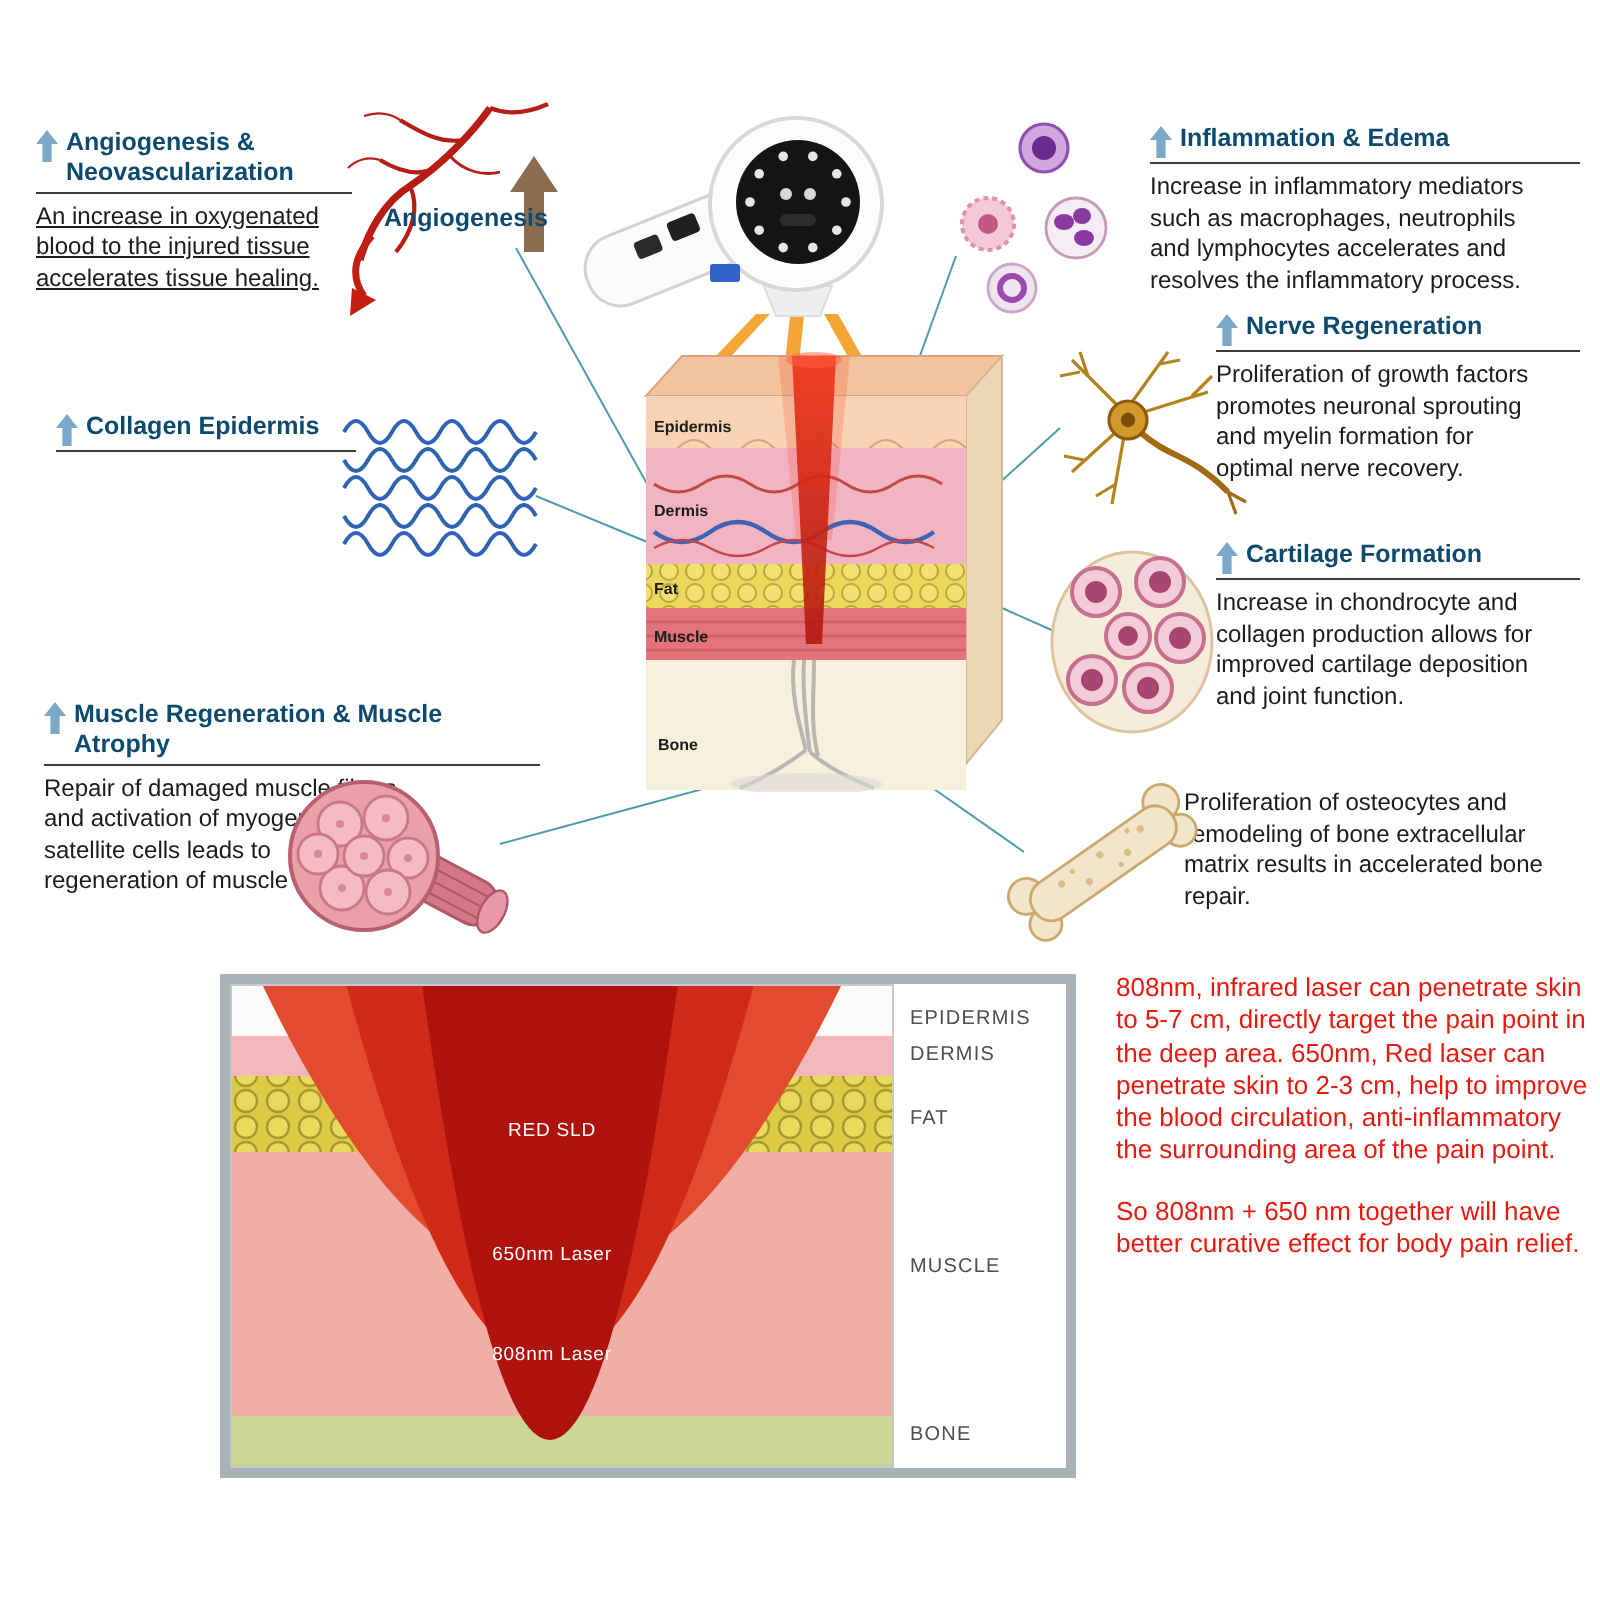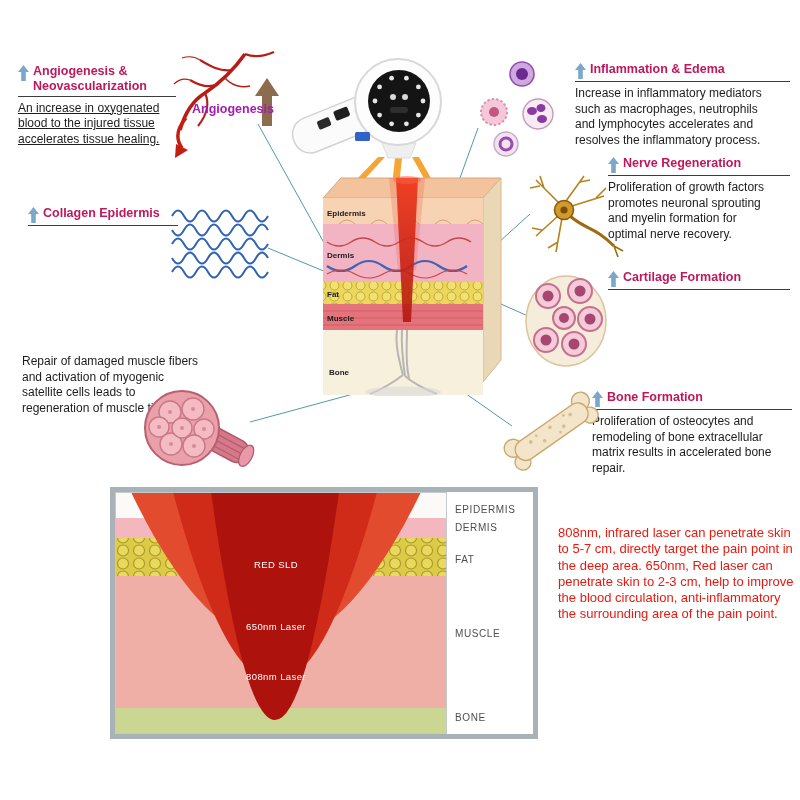--- a/index.html
+++ b/index.html
@@ -1,24 +1,24 @@
 <!DOCTYPE html>
 <html><head>
 <meta charset="utf-8">
 <style>
   html,body{margin:0;padding:0;background:#fff;}
   #canvas{position:relative;width:800px;height:800px;background:#ffffff;overflow:hidden;
           font-family:"Liberation Sans", sans-serif;color:#1a1a1a;}
   .abs{position:absolute;}
   .callout{position:absolute;}
   .c-head{display:flex;align-items:flex-start;gap:4px;border-bottom:1px solid #3c3c3c;padding-bottom:2px;}
-  .c-title{font-weight:bold;font-size:12.5px;line-height:1.18;color:#be185d;}
+  .c-title{font-weight:bold;font-size:12.5px;line-height:1.18;color:#0c4a6e;}
   .c-body{font-size:12px;line-height:1.3;color:#1c1c1c;margin-top:4px;}
   .up-arrow{flex:0 0 auto;margin-top:1px;}
-  .vessel-label{position:absolute;font-weight:bold;font-size:12.5px;color:#a21caf;}
+  .vessel-label{position:absolute;font-weight:bold;font-size:12.5px;color:#0c4a6e;}
   .desc{position:absolute;color:#e8190f;font-size:13px;line-height:1.25;}
   .desc p{margin:0 0 14px 0;}
   .panel{position:absolute;border:5px solid #a9b2b6;background:#fff;display:flex;}
   .panel-labels{position:relative;width:86px;background:#fff;}
   .panel-labels span{position:absolute;left:8px;font-size:10px;letter-spacing:.6px;color:#4e4e4e;}
   svg{display:block;}
   .skin-label{font-size:8px;font-weight:bold;fill:#1c1c1c;}
   .cone-label{fill:#ffffff;font-size:9.5px;letter-spacing:.4px;text-anchor:middle;}
 </style>
 </head>
@@ -60,20 +60,28 @@
       <span class="up-arrow">
         <svg width="11" height="16" viewBox="0 0 11 16">
             <path d="M5.5 0 L11 7 H7.8 V16 H3.2 V7 H0 Z" fill="#7ba7c9"></path>
           </svg>
       </span>
       <span class="c-title">Collagen Epidermis</span>
     </div>
   </div>
 
   <div class="callout" style="left:22px;top:350px;width:248px;">
+    <div class="c-head">
+      <span class="up-arrow">
+        <svg width="11" height="16" viewBox="0 0 11 16">
+            <path d="M5.5 0 L11 7 H7.8 V16 H3.2 V7 H0 Z" fill="#7ba7c9"></path>
+          </svg>
+      </span>
+      <span class="c-title">Muscle Regeneration &amp; Muscle Atrophy</span>
+    </div>
     <div class="c-body" style="width:178px;">Repair of damaged muscle fibers and activation of myogenic satellite cells leads to regeneration of muscle tissue.</div>
   </div>
 
   <div class="callout" style="left:608px;top:156px;width:182px;">
     <div class="c-head">
       <span class="up-arrow">
         <svg width="11" height="16" viewBox="0 0 11 16">
             <path d="M5.5 0 L11 7 H7.8 V16 H3.2 V7 H0 Z" fill="#7ba7c9"></path>
           </svg>
       </span>
@@ -96,31 +104,24 @@
 
   <div class="callout" style="left:608px;top:270px;width:182px;">
     <div class="c-head">
       <span class="up-arrow">
         <svg width="11" height="16" viewBox="0 0 11 16">
             <path d="M5.5 0 L11 7 H7.8 V16 H3.2 V7 H0 Z" fill="#7ba7c9"></path>
           </svg>
       </span>
       <span class="c-title">Cartilage Formation</span>
     </div>
+    <div class="c-body" style="width:168px;">Increase in chondrocyte and collagen production allows for improved cartilage deposition and joint function.</div>
   </div>
 
   <div class="callout" style="left:592px;top:390px;width:200px;">
-    <div class="c-head">
-      <span class="up-arrow">
-        <svg width="11" height="16" viewBox="0 0 11 16">
-            <path d="M5.5 0 L11 7 H7.8 V16 H3.2 V7 H0 Z" fill="#7ba7c9"></path>
-          </svg>
-      </span>
-      <span class="c-title">Bone Formation</span>
-    </div>
     <div class="c-body" style="width:190px;">Proliferation of osteocytes and remodeling of bone extracellular matrix results in accelerated bone repair.</div>
   </div>
 
   <svg class="abs" style="left:170px;top:48px;" width="110" height="112" viewBox="0 0 110 112">
     <g fill="none" stroke="#b81d15">
       <path d="M75,6 C65,20 50,35 35,45 C22,53 14,68 10,82" stroke-width="3.6"></path>
       <path d="M62,22 C50,24 40,18 30,12" stroke-width="2.1"></path>
       <path d="M48,36 C40,40 30,38 20,32" stroke-width="2.1"></path>
       <path d="M35,45 C40,56 36,68 28,78" stroke-width="2.1"></path>
       <path d="M75,6 C85,10 95,8 104,4" stroke-width="2.1"></path>
@@ -344,17 +345,18 @@
     </svg>
     <div class="panel-labels" style="height:242px;">
       <span style="top:12px;">EPIDERMIS</span>
       <span style="top:30px;">DERMIS</span>
       <span style="top:62px;">FAT</span>
       <span style="top:136px;">MUSCLE</span>
       <span style="top:220px;">BONE</span>
     </div>
   </div>
 
-  <div class="desc" style="left:558px;top:486px;width:240px;margin-top:39px;">
+  <div class="desc" style="left:558px;top:486px;width:240px;">
     <p>808nm, infrared laser can penetrate skin to 5-7 cm, directly target the pain point in the deep area. 650nm, Red laser can penetrate skin to 2-3 cm, help to improve the blood circulation, anti-inflammatory the surrounding area of the pain point.</p>
+    <p>So 808nm + 650 nm together will have better curative effect for body pain relief.</p>
   </div>
 
 </div>
 
 </body></html>

